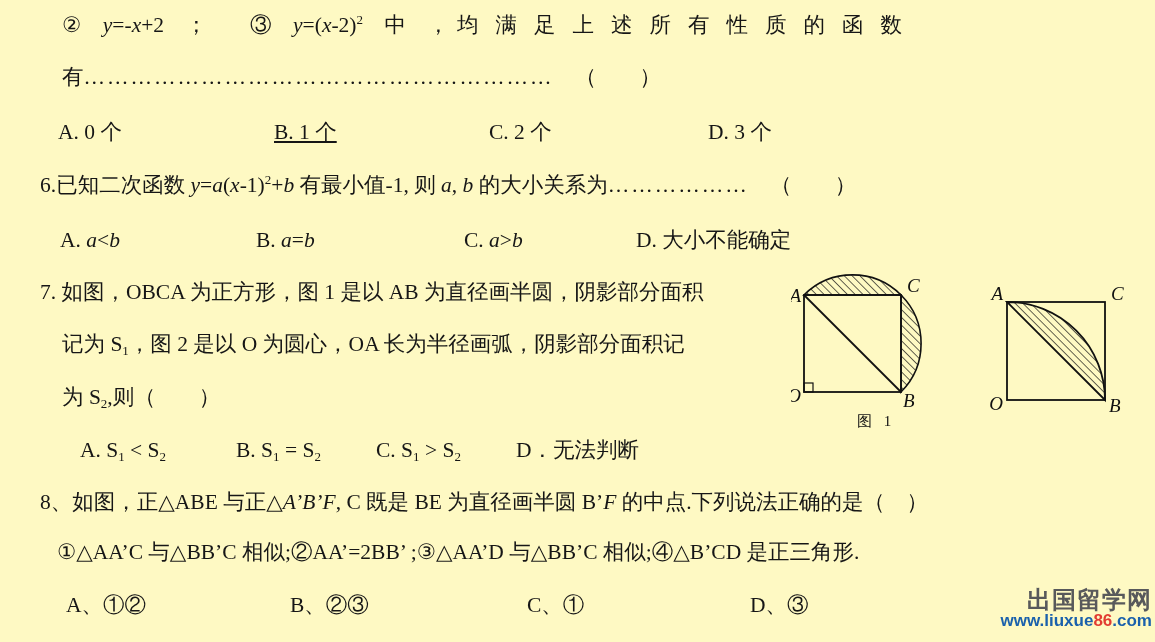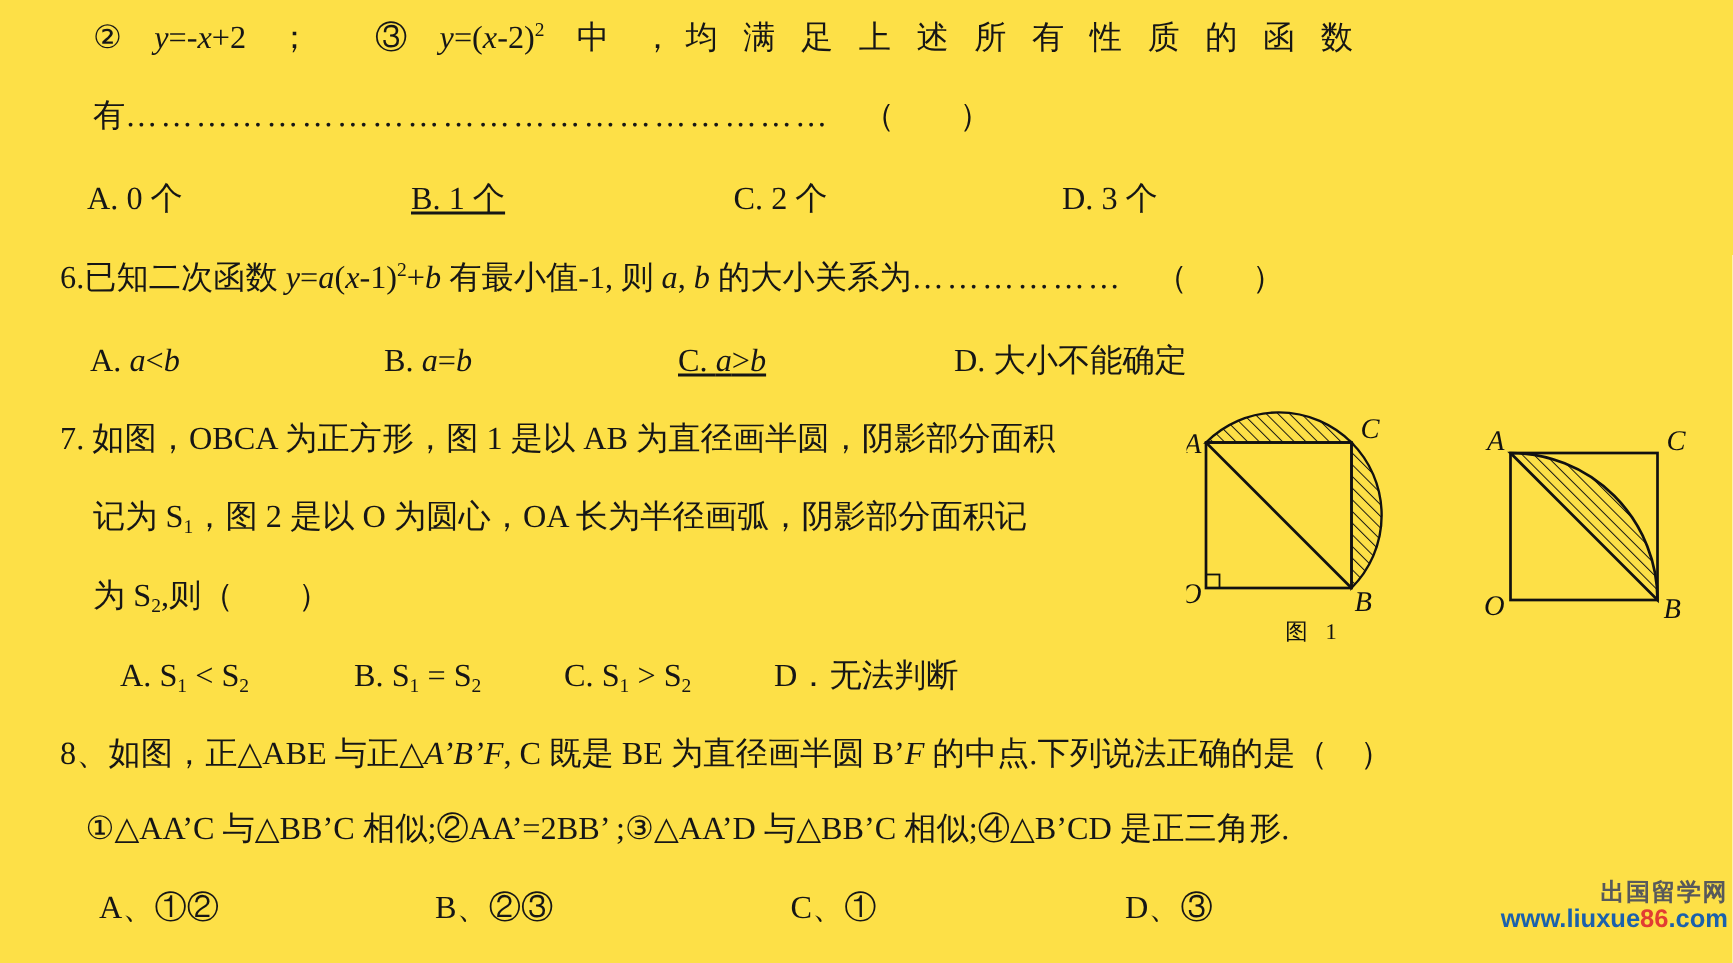--- a/index.html
+++ b/index.html
@@ -1,55 +1,55 @@
 <!DOCTYPE html>
 <html><head>
 <meta charset="utf-8">
 <style>
   html,body{margin:0;padding:0;background:#ffffff;}
   .page{
     position:relative;
     width:1155px;height:642px;
-    background:#fde047;
+    background:#fef9c3;
     font-family:"Liberation Serif","DejaVu Serif",serif;
     font-size:21.5px;
     color:#161616;
     overflow:hidden;
   }
   .line{position:absolute;white-space:nowrap;line-height:30px;}
   .i{font-style:italic;}
   .sup{font-size:13px;vertical-align:8px;line-height:0;}
   .sub{font-size:13px;vertical-align:-4px;line-height:0;}
   .sp{letter-spacing:17px;margin-left:8px;}
   .dots{letter-spacing:2px;}
   .fig{position:absolute;text-align:center;}
   .fig svg{display:block;}
   .fig-caption{font-size:15px;margin-top:4px;letter-spacing:4px;color:#111;}
   .fig text{font-family:"Liberation Serif","DejaVu Serif",serif;font-style:italic;font-size:19px;fill:#111;}
   .wm{position:absolute;right:3px;top:588px;text-align:right;line-height:1.02;}
-  .wm-name{font-weight:bold;font-size:16px;color:#58595B;letter-spacing:1px;}
+  .wm-name{font-weight:bold;font-size:24px;color:#58595B;letter-spacing:1px;}
   .wm-url{font-family:"Liberation Sans","DejaVu Sans",sans-serif;font-weight:bold;font-size:17px;color:#1B61AC;}
   .wm-url .red{color:#E23C32;}
 </style>
 </head>
 <body>
 
 <div class="page">
 
   <div class="line" style="left:62px;top:10px;"><span>②　</span><span class="i">y</span><span>=-</span><span class="i">x</span><span>+2</span><span>　；　　③　</span><span class="i">y</span><span>=(</span><span class="i">x</span><span>-2)</span><span class="sup">2</span><span>　中　，</span><span class="sp">均满足上述所有性质的函数</span></div>
   <div class="line" style="left:62px;top:62px;"><span>有</span><span class="dots">……………………………………………………</span><span>　（　　）</span></div>
   <div class="line" style="left:58px;top:117px;">A. 0 个</div>
   <div class="line" style="left:274px;top:117px;text-decoration:underline;">B. 1 个</div>
   <div class="line" style="left:489px;top:117px;">C. 2 个</div>
   <div class="line" style="left:708px;top:117px;">D. 3 个</div>
 
   <div class="line" style="left:40px;top:170px;"><span>6.已知二次函数 </span><span class="i">y</span><span>=</span><span class="i">a</span><span>(</span><span class="i">x</span><span>-1)</span><span class="sup">2</span><span>+</span><span class="i">b</span><span> 有最小值-1, 则 </span><span class="i">a</span><span>, </span><span class="i">b</span><span> 的大小关系为</span><span class="dots">………………</span><span>　（　　）</span></div>
   <div class="line" style="left:60px;top:225px;"><span>A. </span><span class="i">a</span><span>&lt;</span><span class="i">b</span></div>
   <div class="line" style="left:256px;top:225px;"><span>B. </span><span class="i">a</span><span>=</span><span class="i">b</span></div>
-  <div class="line" style="left:452px;top:225px;text-decoration:underline;"><span>C. </span><span class="i">a</span><span>&gt;</span><span class="i">b</span></div>
+  <div class="line" style="left:464px;top:225px;"><span>C. </span><span class="i">a</span><span>&gt;</span><span class="i">b</span></div>
   <div class="line" style="left:636px;top:225px;"><span>D. 大小不能确定</span></div>
 
   <div class="line" style="left:40px;top:277px;"><span>7. 如图，OBCA 为正方形，图 1 是以 AB 为直径画半圆，阴影部分面积</span></div>
   <div class="line" style="left:62px;top:329px;"><span>记为 S</span><span class="sub">1</span><span>，图 2 是以 O 为圆心，OA 长为半径画弧，阴影部分面积记</span></div>
   <div class="line" style="left:62px;top:382px;text-align:center;"><span>为 S</span><span class="sub">2</span><span>,则（　　）</span></div>
   <div class="line" style="left:80px;top:435px;"><span>A. S</span><span class="sub">1</span><span> &lt; S</span><span class="sub">2</span></div>
   <div class="line" style="left:236px;top:435px;"><span>B. S</span><span class="sub">1</span><span> = S</span><span class="sub">2</span></div>
   <div class="line" style="left:376px;top:435px;"><span>C. S</span><span class="sub">1</span><span> &gt; S</span><span class="sub">2</span></div>
   <div class="line" style="left:516px;top:435px;"><span>D．无法判断</span></div>
 

